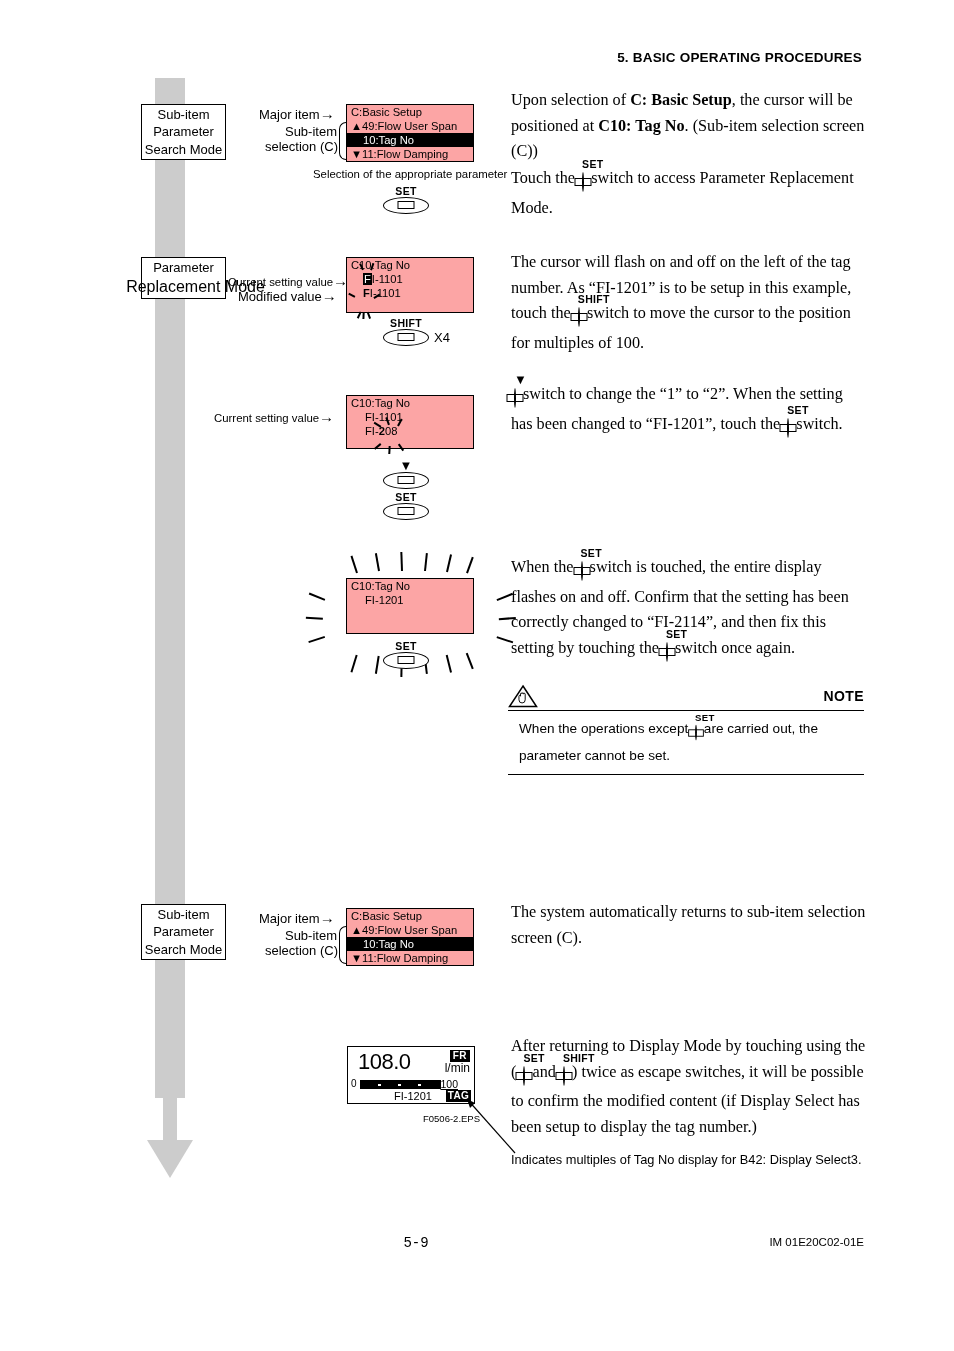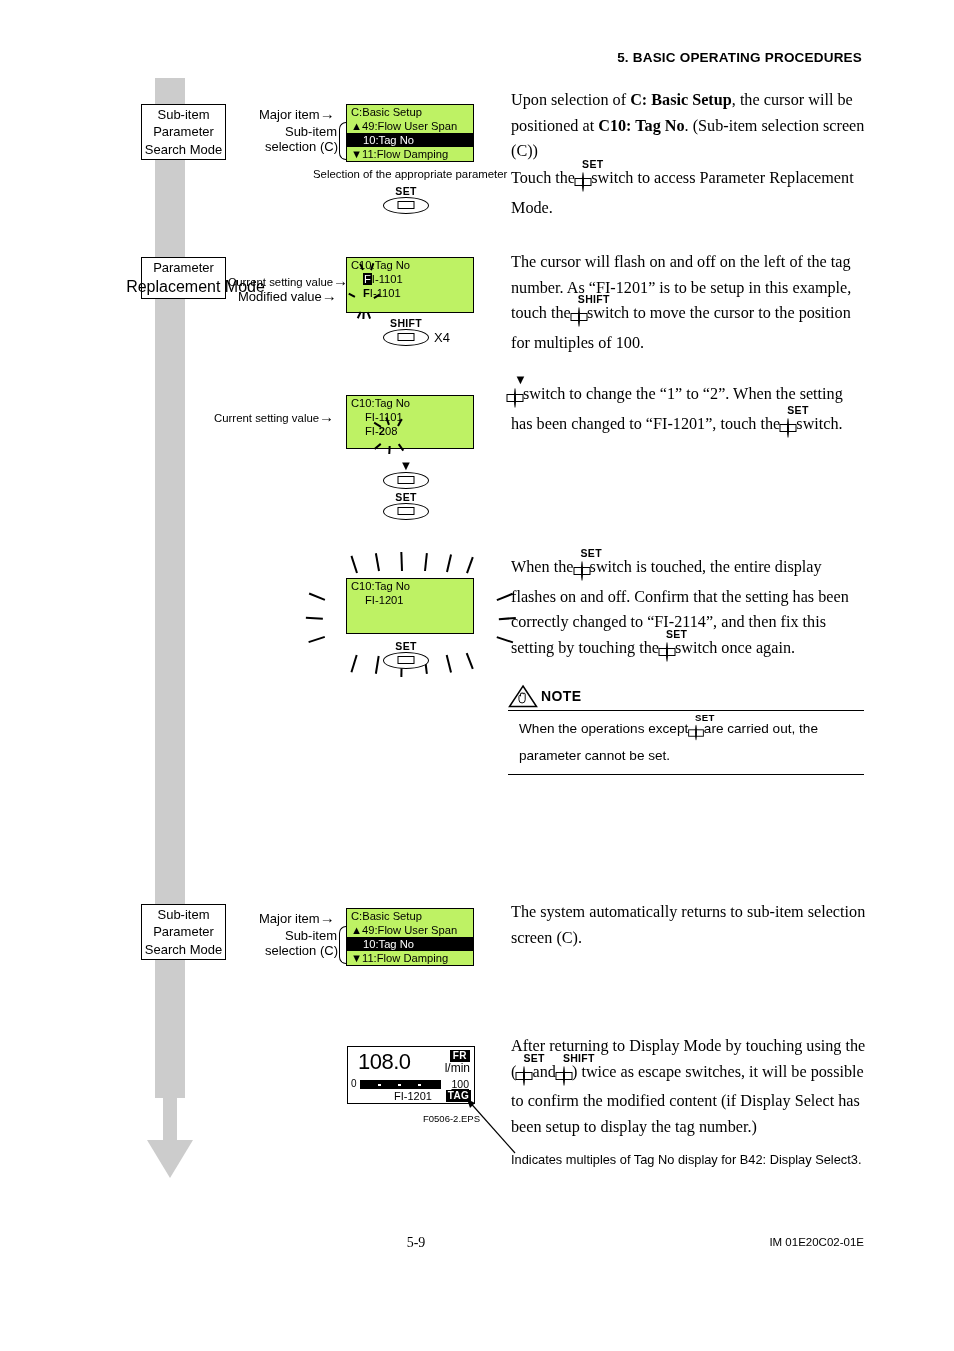--- a/index.html
+++ b/index.html
@@ -63,21 +63,21 @@
     justify-content: center;
     align-items: center;
     line-height: 1.32;
   }
   .mode-box .ln { display: block; font-size: 13px; white-space: nowrap;}
   .mode-box .ln.small { font-size: 16px; padding-left: 24px; }
 
   
   .lcd {
     border: 1.6px solid #000;
-    background: #bef264;
+    background: #fca5a5;
     font-family: "Liberation Sans", sans-serif;
     font-size: 11.2px;
     box-sizing: border-box;
     position: absolute;
     overflow: hidden;
   }
   .lcd .row {
     height: 14px;
     line-height: 14px;
     padding-left: 4px;
@@ -148,22 +148,23 @@
   .para {
     font-family: "Liberation Serif", serif;
     font-size: 16.2px;
     line-height: 25.5px;
     text-align: left;
   }
 
   
   #note-wrap { left: 508px; top: 682px; width: 356px; }
   #note-head {
-    display: flex; align-items: center; gap: 3px;
+    display: flex; align-items: center; gap: 13px;
     height: 28px;
+    justify-content: space-between;
   }
   #note-head .title {
     font-family: "Liberation Sans", sans-serif;
     font-weight: bold;
     font-size: 14px;
     letter-spacing: 0.4px;
   }
   #note-rule-top, #note-rule-bot {
     height: 0; border-top: 1.5px solid #000;
   }
@@ -214,37 +215,37 @@
     position: absolute; left: 3px; top: 31px; font-size: 10px;
   }
   #dl-bar {
     position: absolute; left: 12px; top: 33px;
     width: 81px; height: 9px; background: #000;
   }
   #dl-bar .tick {
     position: absolute; top: 3.5px; width: 3px; height: 2px; background: #fff;
   }
   #dl-max {
-    position: absolute; right: 5px; top: 31px; font-size: 10.5px; text-decoration: underline;
+    position: absolute; right: 16px; top: 31px; font-size: 10.5px; text-decoration: underline;
   }
   #dl-tagno {
     position: absolute; left: 46px; top: 43px; font-size: 11px;
   }
   #dl-tagbadge {
     position: absolute; right: 3px; top: 43px;
     background: #000; color: #fff;
     font-size: 10px; font-weight: bold;
     padding: 0 2px; line-height: 12px;
     letter-spacing: 0.3px;
   }
 
   
   #footer-page {
     left: 0; top: 1235px; width: 832px; text-align: center;
-    font-family: Liberation Serif, serif;
+    font-family: Liberation Mono, monospace;
     font-size: 14px;
   }
   #footer-doc {
     right: 90px; top: 1236px;
     font-family: "Liberation Sans", sans-serif;
     font-size: 11.5px;
   }
   #eps-code {
     left: 423px; top: 1113px;
     font-family: "Liberation Sans", sans-serif;

